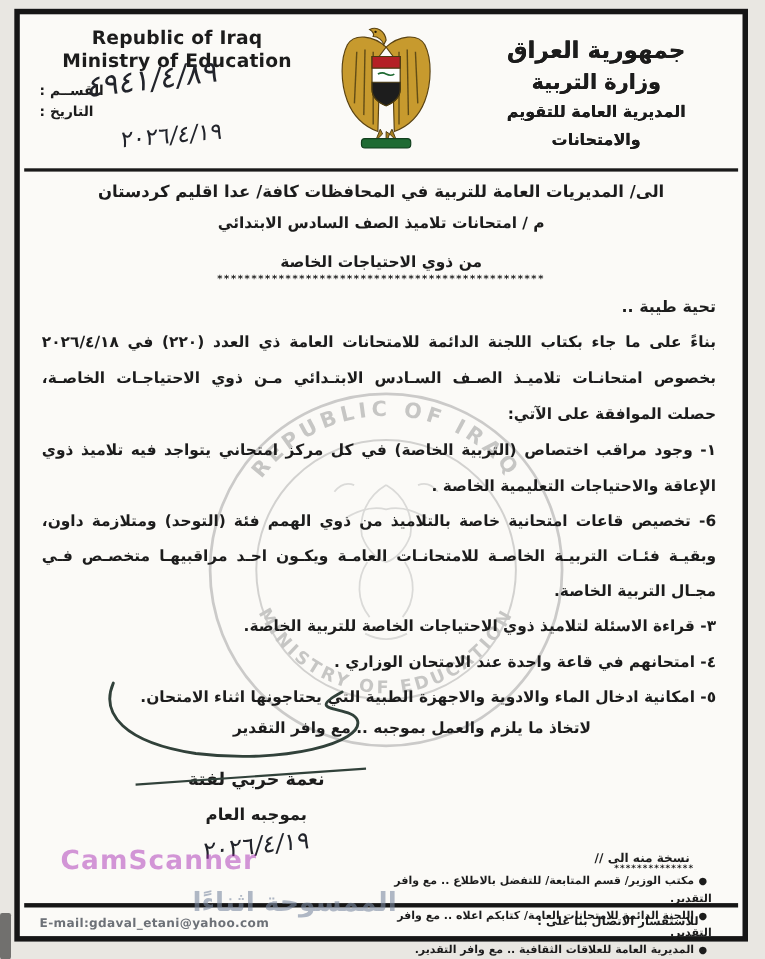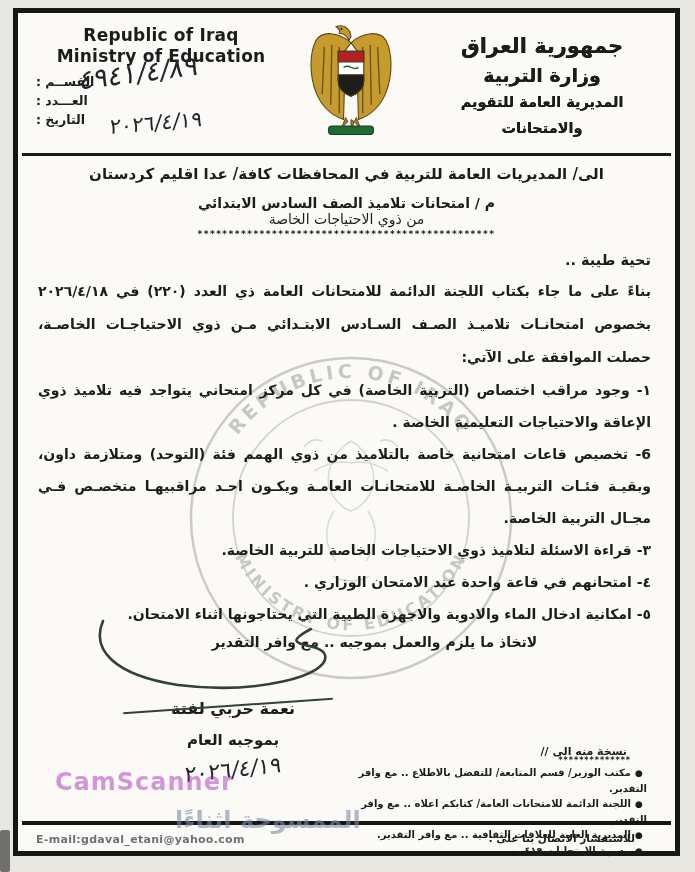--- a/index.html
+++ b/index.html
@@ -22,21 +22,21 @@
   .hdr-right{position:absolute;left:400px;top:18px;width:248px;text-align:center;direction:rtl;}
   .callig{font-weight:bold;text-shadow:0 0 .6px #000;}
   .callig-1{font-size:21px;line-height:30px;}
   .callig-2{font-size:19px;line-height:28px;}
   .callig-3{font-size:14.5px;line-height:26px;}
   .divider{position:absolute;left:4px;right:4px;top:140px;border-top:3px solid #1a1a1a;}
   
   .address{margin-top:16px;text-align:center;direction:rtl;}
   .addr-to{font-size:15px;font-weight:bold;}
   .addr-subj{font-size:14px;font-weight:bold;margin-top:12px;}
-  .addr-subj2{font-size:14px;font-weight:normal;margin-top:0;}
+  .addr-subj2{font-size:14px;font-weight:bold;margin-top:20px;}
   .stars{font-size:9px;letter-spacing:1.5px;margin-top:2px;font-weight:bold;color:#222;}
   
   .letter-body{position:relative;direction:rtl;padding:6px 24px 0 20px;z-index:2;}
   .greet{font-size:14.5px;font-weight:bold;line-height:30px;}
   .para{font-size:14px;font-weight:bold;line-height:33px;text-align:justify;text-align-last:right;}
   .item{font-size:14px;font-weight:bold;line-height:32px;text-align:justify;text-align-last:right;}
   .closing{font-size:14px;font-weight:bold;text-align:center;margin-top:4px;padding-left:60px;}
   
   .stamp{position:absolute;left:166px;top:338px;width:334px;height:334px;opacity:.42;z-index:1;
          pointer-events:none;}
@@ -46,21 +46,21 @@
   .sig-name{position:absolute;left:40px;top:90px;width:240px;text-align:center;
             font-size:16px;font-weight:bold;direction:rtl;}
   .sig-strike{position:absolute;left:50px;top:96px;width:210px;border-top:2px solid #31413a;
               transform:rotate(-4deg);}
   .sig-title{position:absolute;left:40px;top:122px;width:240px;text-align:center;
              font-size:15px;font-weight:bold;direction:rtl;}
   .sig-date{position:absolute;left:20px;top:148px;width:280px;text-align:center;
             font-size:22px;transform:rotate(-6deg) skewX(-8deg);letter-spacing:3px;direction:rtl;}
   
   .cc{position:absolute;right:14px;top:732px;width:340px;direction:rtl;z-index:3;}
-  .cc-head{font-size:11px;font-weight:bold;padding-right:34px;}
+  .cc-head{font-size:11px;font-weight:bold;padding-right:34px;margin-top:29px;}
   .cc-stars{font-size:8px;font-weight:bold;letter-spacing:1px;padding-right:30px;margin-top:-2px;}
   .cc-item{font-size:10px;font-weight:bold;line-height:15px;padding-right:14px;}
   .cc-bullet{display:inline-block;width:16px;text-align:center;font-size:9px;}
   .u-num{text-decoration:underline;}
   
   .foot-line{position:absolute;left:4px;right:4px;top:808px;border-top:4px solid #161616;z-index:4;}
   .foot-row{position:absolute;left:10px;right:10px;top:816px;height:20px;z-index:4;}
   .foot-inquiry{position:absolute;right:30px;top:3px;font-size:10.5px;font-weight:bold;direction:rtl;text-align:center;}
   .foot-email{position:absolute;left:8px;top:4px;font-size:11px;font-weight:bold;color:#4a4f58;
               opacity:.8;letter-spacing:.3px;}
@@ -77,21 +77,20 @@
 
 <div class="scan">
   <div class="frame">
 
     <div class="header">
       <div class="hdr-left">
         <div class="en-title">Republic of Iraq</div>
         <div class="en-title">Ministry of Education</div>
         <div class="fields">
           <div class="field-row">القســم :</div>
-          <div class="field-row">العـــدد :</div>
           <div class="field-row">التاريخ :</div>
         </div>
         <div class="handwrite hw-number">٤٩٤١/٤/٨٩</div>
         <div class="handwrite hw-date">٢٠٢٦/٤/١٩</div>
       </div>
 
       <div class="hdr-center">
         <svg width="96" height="118" viewBox="0 0 90 110">
 
           <g stroke="#5a4312" stroke-width="1">

